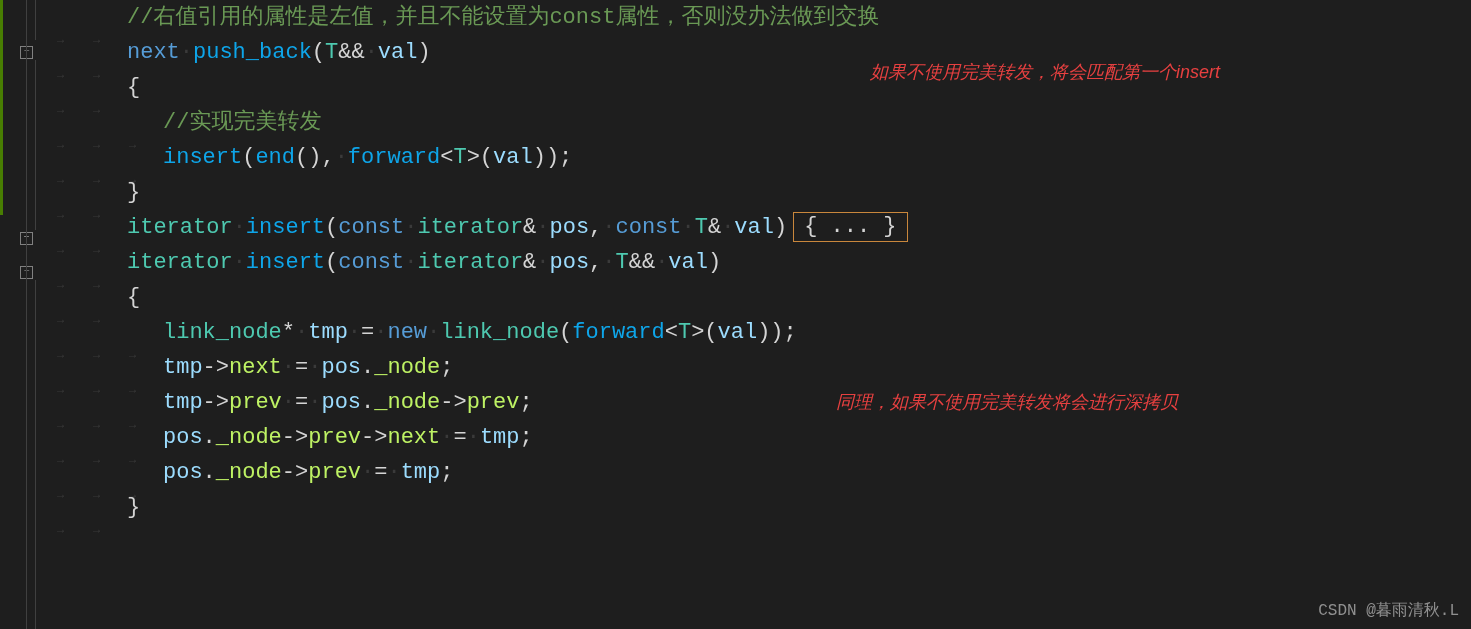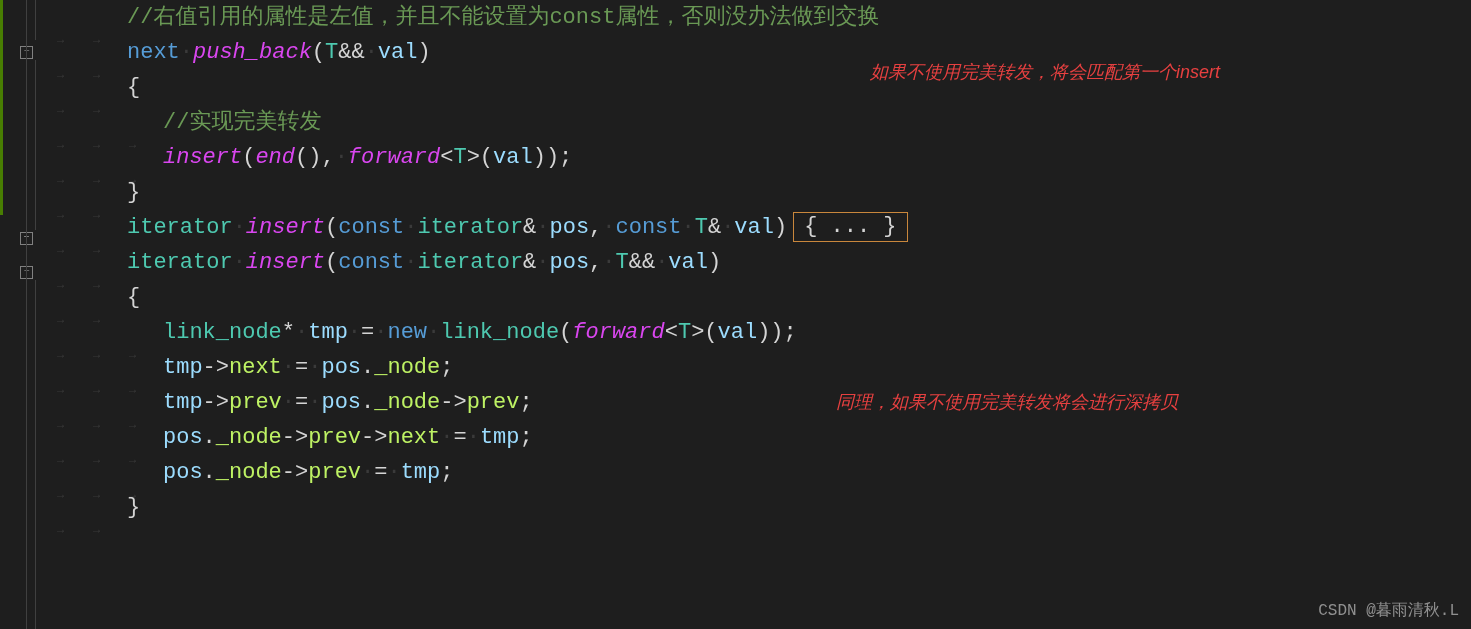--- a/index.html
+++ b/index.html
@@ -68,21 +68,21 @@
     position: relative;
   }
   .line.current {
     background: rgba(128,128,128,0.07);
     outline: 1px solid #303030;
   }
 
   .c-comment { color: #6a9955; }
   .c-keyword { color: #569cd6; }
   .c-type { color: #4ec9b0; }
-  .c-func { color: #d946ef; font-style: italic; }
+  .c-func { color: #0ea5e9; }
   .c-param { color: #9cdcfe; }
   .c-punct { color: #d4d4d4; }
   .c-plain { color: #bef264; }
 
   .fold-box {
     border: 1px solid #c9873c;
     color: #d4d4d4;
     padding: 0 10px;
     margin-left: 6px;
     display: inline-block;

